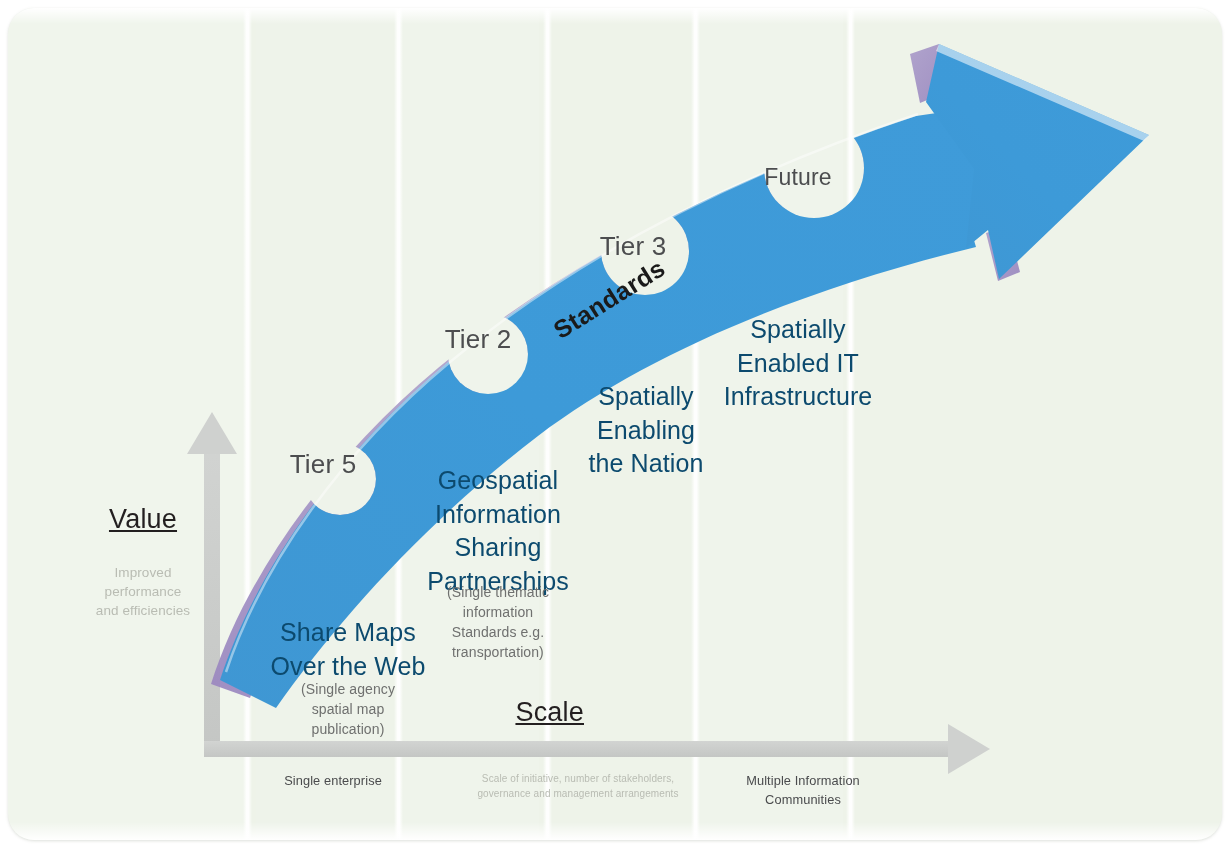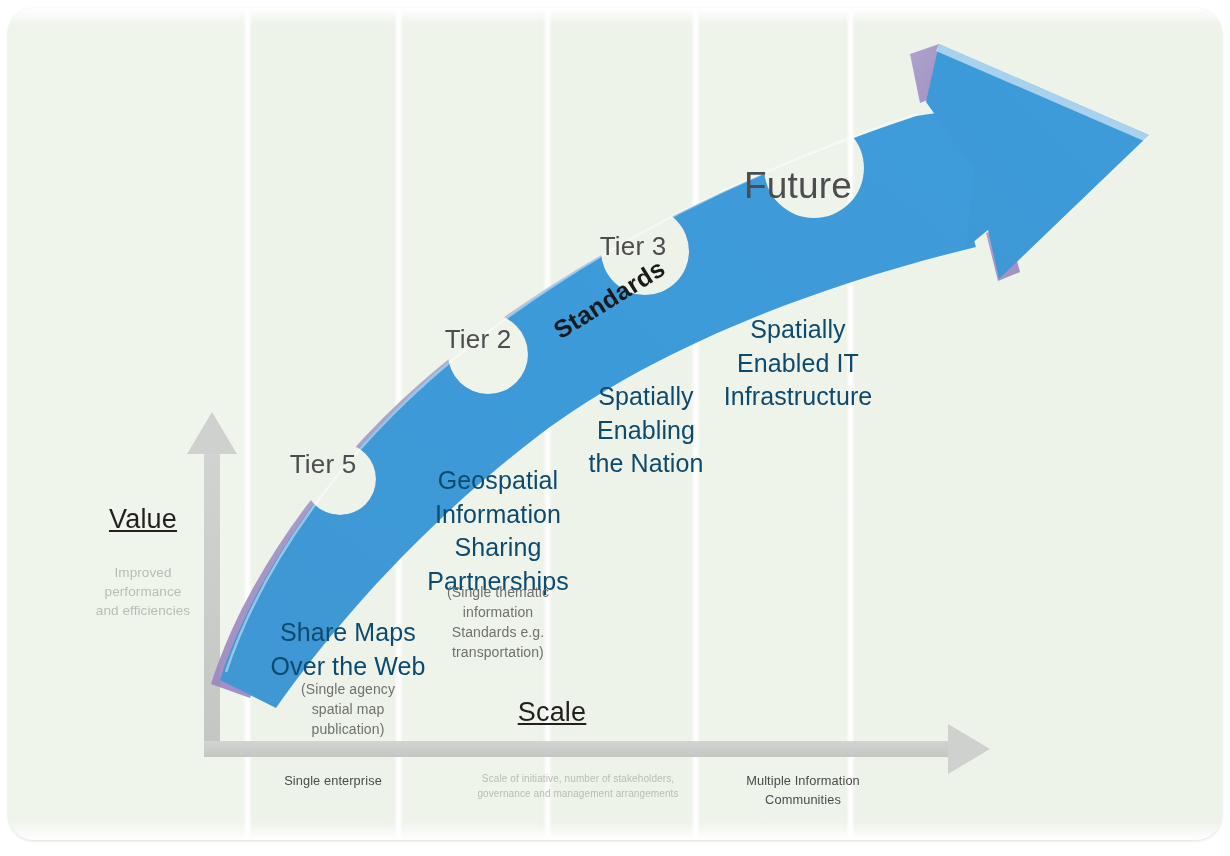--- a/index.html
+++ b/index.html
@@ -234,32 +234,32 @@
       </g>
 
       <path d="M 218,664 C 254,556 334,444 442,354 C 560,256 712,172 910,106" stroke="#ffffff" stroke-opacity="0.45" stroke-width="2.5" fill="none"></path>
     </svg>
 
     <div class="lbl lbl-axis-title" style="left:60px; top:495px; width:150px;">Value</div>
     <div class="lbl lbl-axis-sub" style="left:55px; top:555px; width:160px;">Improved
 performance
 and efficiencies</div>
 
-    <div class="lbl lbl-axis-title" style="left:484px; top:688px; width:120px;">Scale</div>
+    <div class="lbl lbl-axis-title" style="left:456px; top:688px; width:120px;text-align:right;">Scale</div>
 
     <div class="lbl lbl-foot" style="left:245px; top:763px; width:160px;">Single enterprise</div>
     <div class="lbl lbl-foot-muted" style="left:405px; top:763px; width:330px;">Scale of initiative, number of stakeholders,
 governance and management arrangements</div>
     <div class="lbl lbl-foot" style="left:700px; top:763px; width:190px;">Multiple Information
 Communities</div>
 
     <div class="lbl lbl-tier" style="left:255px; top:440px; width:120px;">Tier 5</div>
     <div class="lbl lbl-tier" style="left:410px; top:315px; width:120px;">Tier 2</div>
     <div class="lbl lbl-tier" style="left:565px; top:222px; width:120px;">Tier 3</div>
-    <div class="lbl lbl-tier" style="left:720px; top:155px; width:140px; font-size:37px;text-align:center;">Future</div>
+    <div class="lbl lbl-tier" style="left:720px; top:155px; width:140px; font-size:23px;text-align:center;">Future</div>
 
     <div class="lbl lbl-stage-title" style="left:250px; top:608px; width:180px;">Share Maps
 Over the Web</div>
     <div class="lbl lbl-stage-sub" style="left:250px; top:672px; width:180px;">(Single agency
 spatial map
 publication)</div>
 
     <div class="lbl lbl-stage-title" style="left:405px; top:456px; width:170px;">Geospatial
 Information
 Sharing

